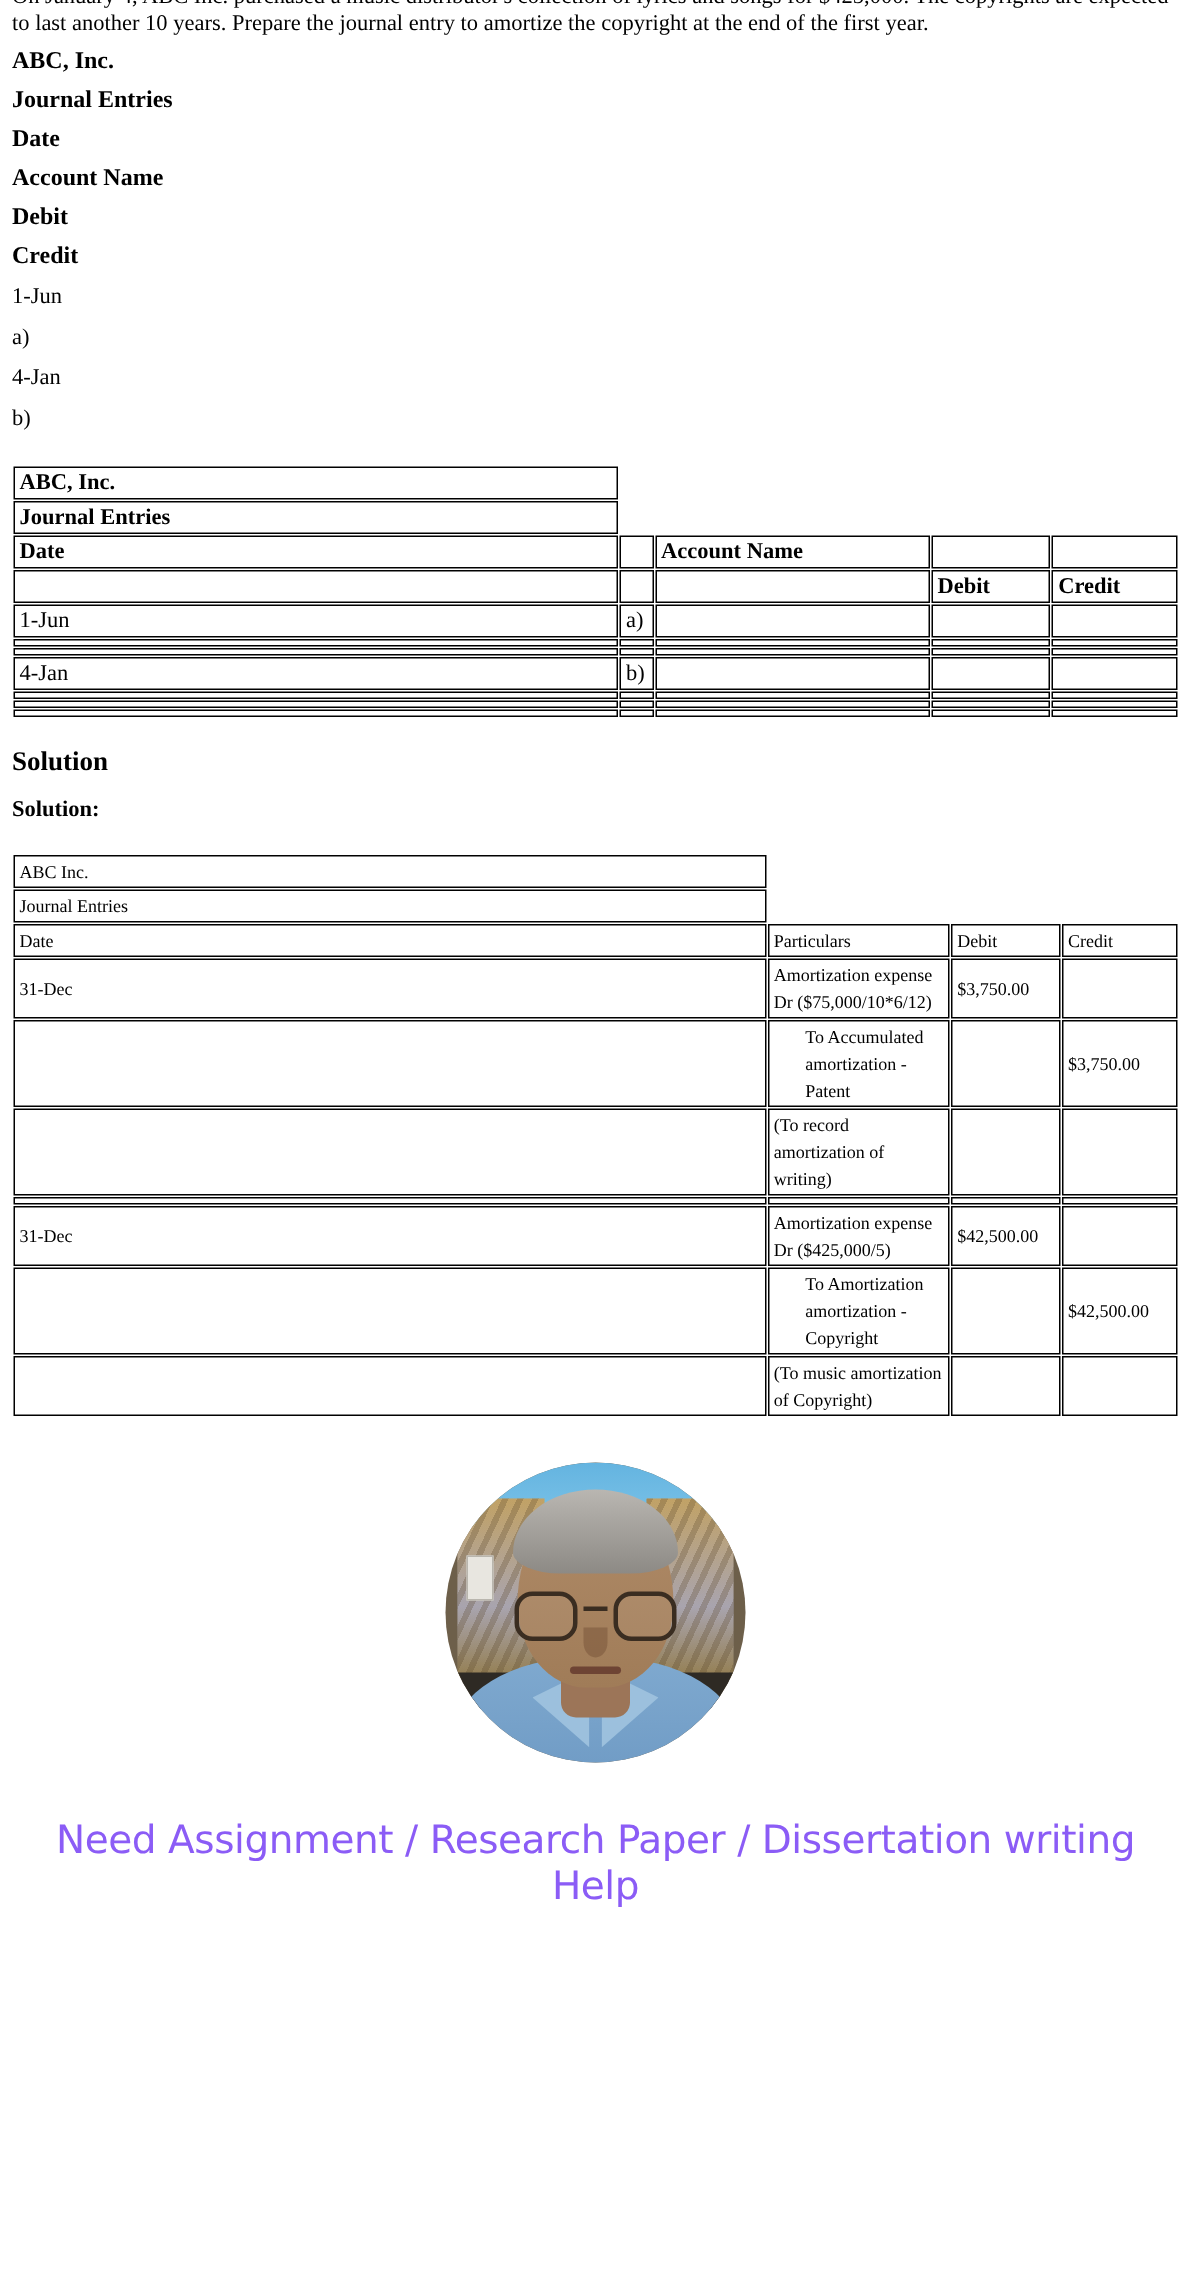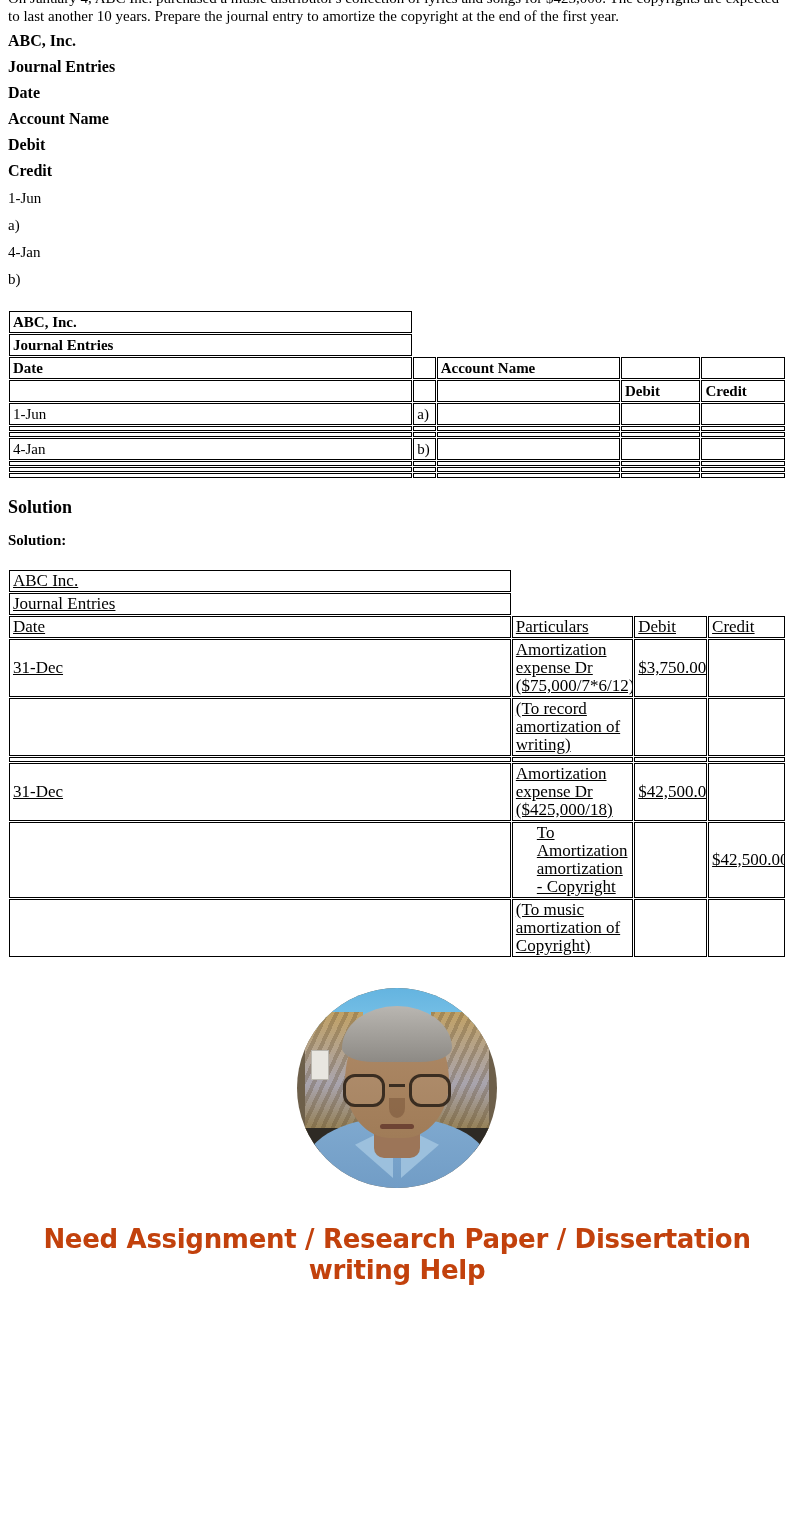--- a/index.html
+++ b/index.html
@@ -106,23 +106,22 @@
     font-size: 15px;
     line-height: 18px;
     margin: 0;
     padding: 14px 12px 0 8px;
   }
 
   
   #tbl-solution {
     width: 778px;
     margin-top: 20px;
-    font-size: 17px;
-    line-height: 18px;
-    text-decoration: underline;
+    font-size: 12px;
+    line-height: 18px;
   }
   #tbl-solution td {
     font-weight: normal;
   }
   #tbl-solution tr.spacer td {
     height: 3px;
     padding: 0;
     line-height: 3px;
     font-size: 1px;
   }
@@ -254,22 +253,22 @@
     top: 110px; left: 50%; transform: translateX(-50%);
     width: 16px; height: 20px;
     border-radius: 0 0 50% 50%;
     background: rgba(122,86,58,.55);
   }
 
   
   .promo {
     text-align: center;
     font-family: "DejaVu Sans", "Liberation Sans", sans-serif;
-    font-weight: bold;
-    color: #c2410c;
+    font-weight: normal;
+    color: #8b5cf6;
     padding: 32px 10px 0 10px;
   }
   .promo-l1 {
     font-size: 26px;
     line-height: 31px;
     letter-spacing: -0.3px;
   }
   .promo-l2 {
     font-size: 26px;
     line-height: 31px;
@@ -400,41 +399,47 @@
       </tr>
       <tr>
         <td>Date</td>
         <td>Particulars</td>
         <td>Debit</td>
         <td>Credit</td>
       </tr>
 
       <tr>
         <td style="vertical-align:middle">31-Dec</td>
-        <td>Amortization expense Dr ($75,000/7*6/12)</td>
+        <td>Amortization expense Dr ($75,000/10*6/12)</td>
         <td class="num" style="vertical-align:middle">$3,750.00</td>
         <td class="num"></td>
       </tr>
       <tr>
         <td></td>
+        <td class="indent">To Accumulated amortization - Patent</td>
+        <td class="num"></td>
+        <td class="num" style="vertical-align:middle">$3,750.00</td>
+      </tr>
+      <tr>
+        <td></td>
         <td>(To record amortization of writing)</td>
         <td class="num"></td>
         <td class="num"></td>
       </tr>
 
       <tr class="spacer">
         <td></td>
         <td></td>
         <td></td>
         <td></td>
       </tr>
 
       <tr>
         <td style="vertical-align:middle">31-Dec</td>
-        <td>Amortization expense Dr ($425,000/18)</td>
+        <td>Amortization expense Dr ($425,000/5)</td>
         <td class="num" style="vertical-align:middle">$42,500.00</td>
         <td class="num"></td>
       </tr>
       <tr>
         <td></td>
         <td class="indent">To Amortization amortization - Copyright</td>
         <td class="num"></td>
         <td class="num" style="vertical-align:middle">$42,500.00</td>
       </tr>
       <tr>

